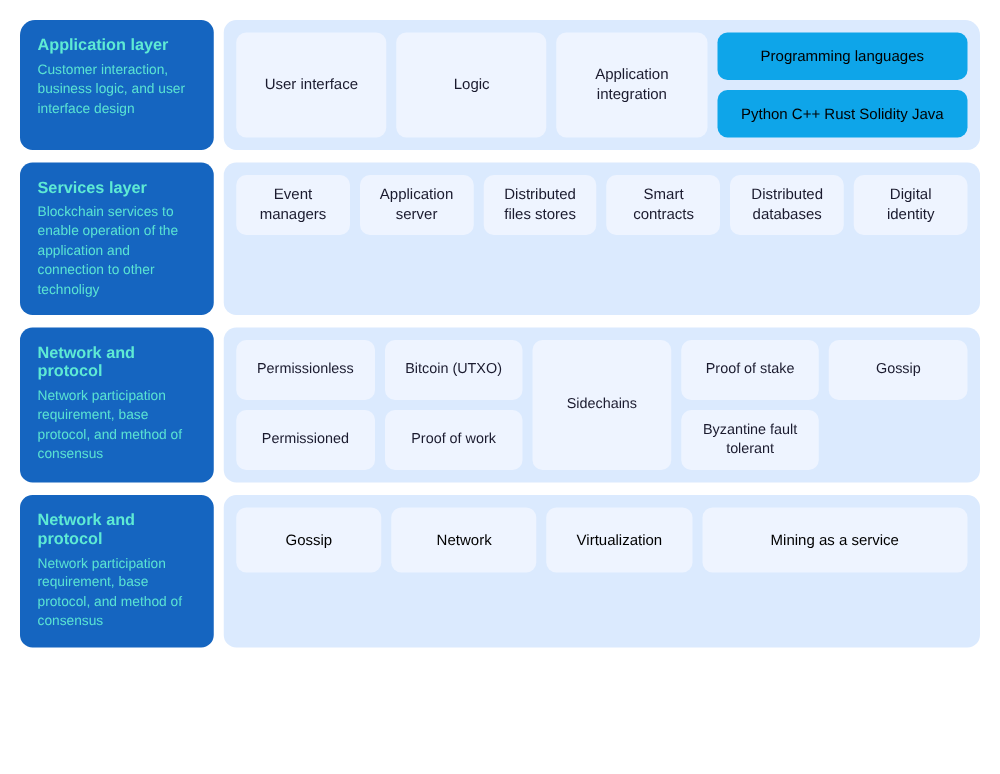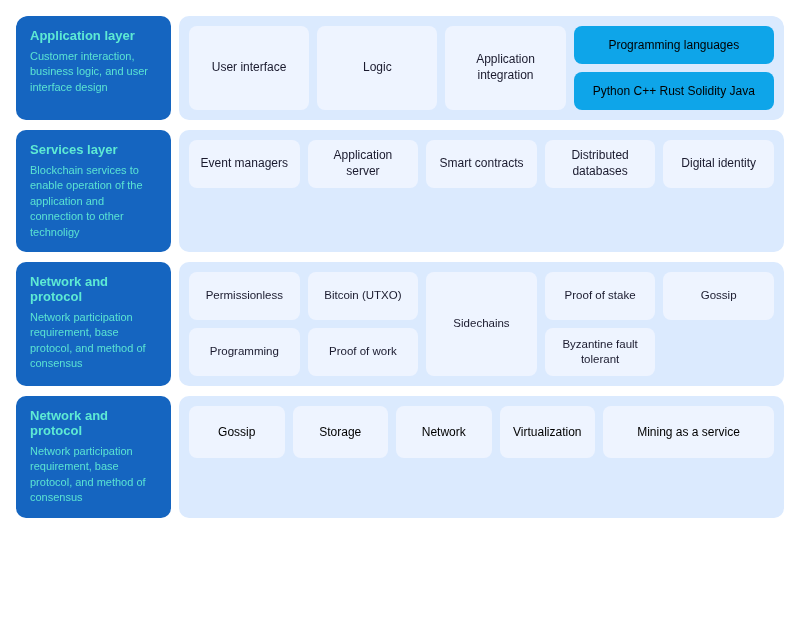--- a/index.html
+++ b/index.html
@@ -166,55 +166,55 @@
 
   <div class="layer-row">
     <div class="layer-label">
       <span class="title">Services layer</span>
       <span class="desc">Blockchain services to enable operation of the application and connection to other technoligy</span>
     </div>
     <div class="layer-content">
       <div class="content-row">
         <div class="cell flex1">Event managers</div>
         <div class="cell flex1">Application server</div>
+        <div class="cell flex1">Distributed files stores</div>
         <div class="cell flex1">Smart contracts</div>
         <div class="cell flex1">Distributed databases</div>
         <div class="cell flex1">Digital identity</div>
       </div>
     </div>
   </div>
 
   <div class="layer-row">
     <div class="layer-label">
       <span class="title">Network and protocol</span>
       <span class="desc">Network participation requirement, base protocol, and method of consensus</span>
     </div>
     <div class="layer-content">
       <div class="np-grid">
         <div class="np-cell">Permissionless</div>
         <div class="np-cell">Bitcoin (UTXO)</div>
         <div class="np-cell sidechains-span" style="grid-row: 1 / 3;">Sidechains</div>
         <div class="np-cell">Proof of stake</div>
         <div class="np-cell">Gossip</div>
-        <div class="np-cell">Programming</div>
+        <div class="np-cell">Permissioned</div>
         <div class="np-cell">Proof of work</div>
         <div class="np-cell">Byzantine fault tolerant</div>
       </div>
     </div>
   </div>
 
   <div class="layer-row">
     <div class="layer-label">
       <span class="title">Network and protocol</span>
       <span class="desc">Network participation requirement, base protocol, and method of consensus</span>
     </div>
     <div class="layer-content">
       <div class="infra-row">
         <div class="infra-cell">Gossip</div>
-        <div class="infra-cell">Storage</div>
         <div class="infra-cell">Network</div>
         <div class="infra-cell">Virtualization</div>
         <div class="infra-cell mining-cell">Mining as a service</div>
       </div>
     </div>
   </div>
 
 </div>
 
 </body></html>

